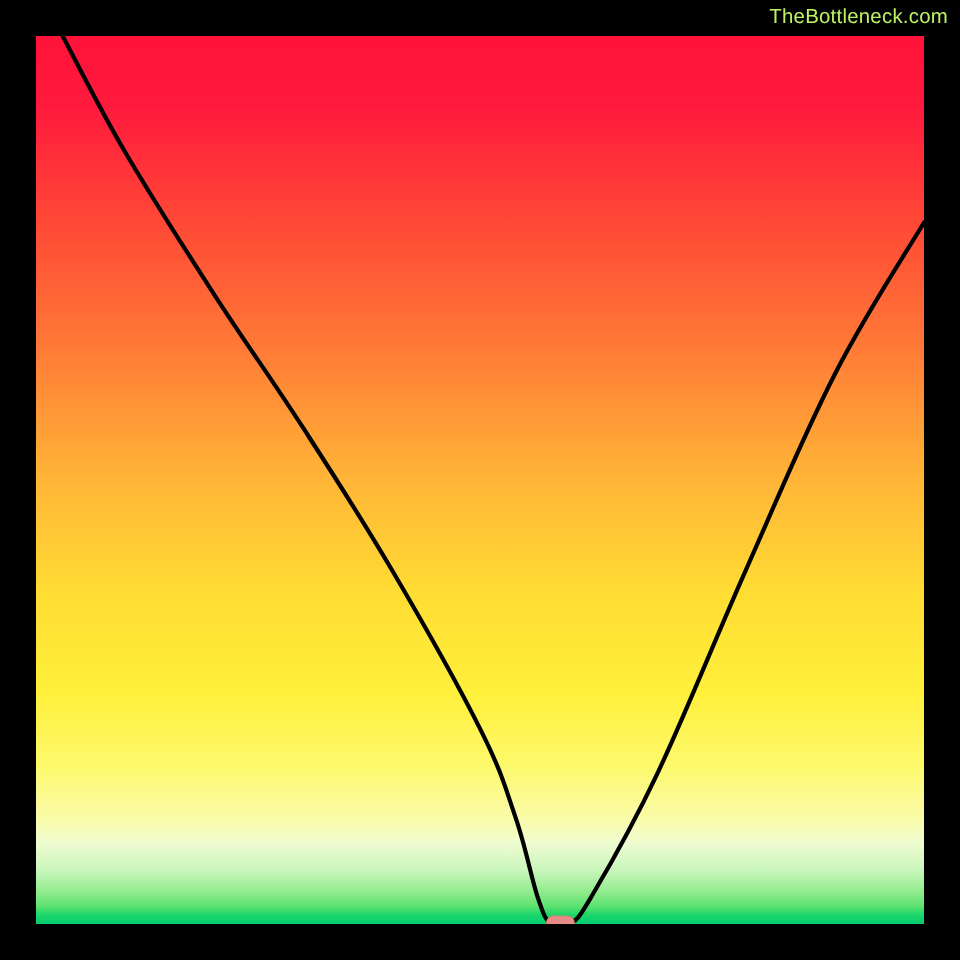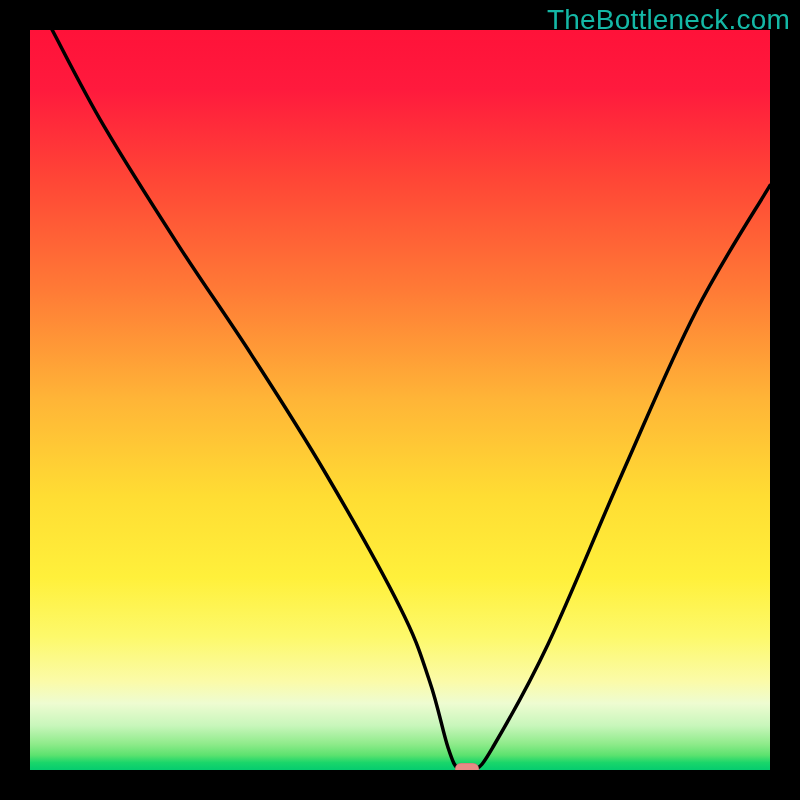--- a/index.html
+++ b/index.html
@@ -14,22 +14,22 @@
     position: relative;
     width: 800px;
     height: 800px;
     background: #000;
   }
   .attribution {
     position: absolute;
     top: 4px;
     right: 10px;
     font-family: Arial, Helvetica, sans-serif;
-    font-size: 28px;
-    color: #14b8a6;
+    font-size: 17px;
+    color: #bef264;
     font-weight: 500;
     letter-spacing: 0.2px;
   }
   .plot {
     position: absolute;
     left: 30px;
     top: 30px;
     width: 740px;
     height: 740px;
     overflow: hidden;

